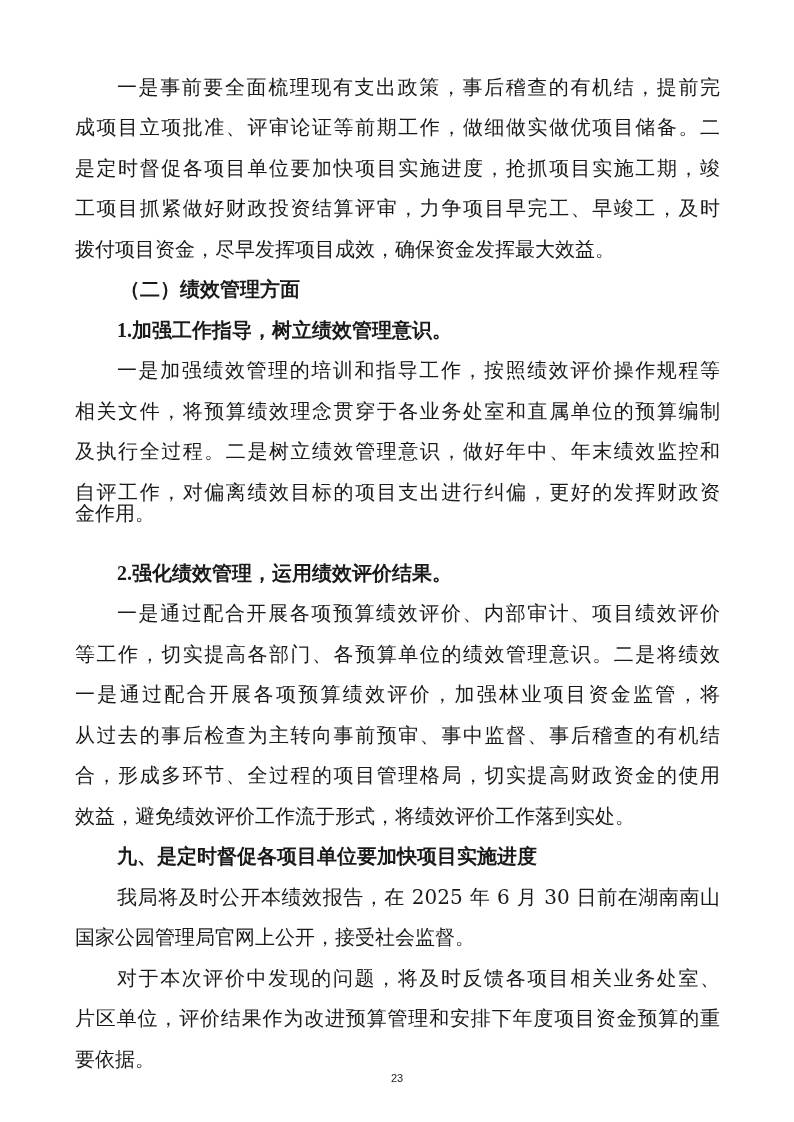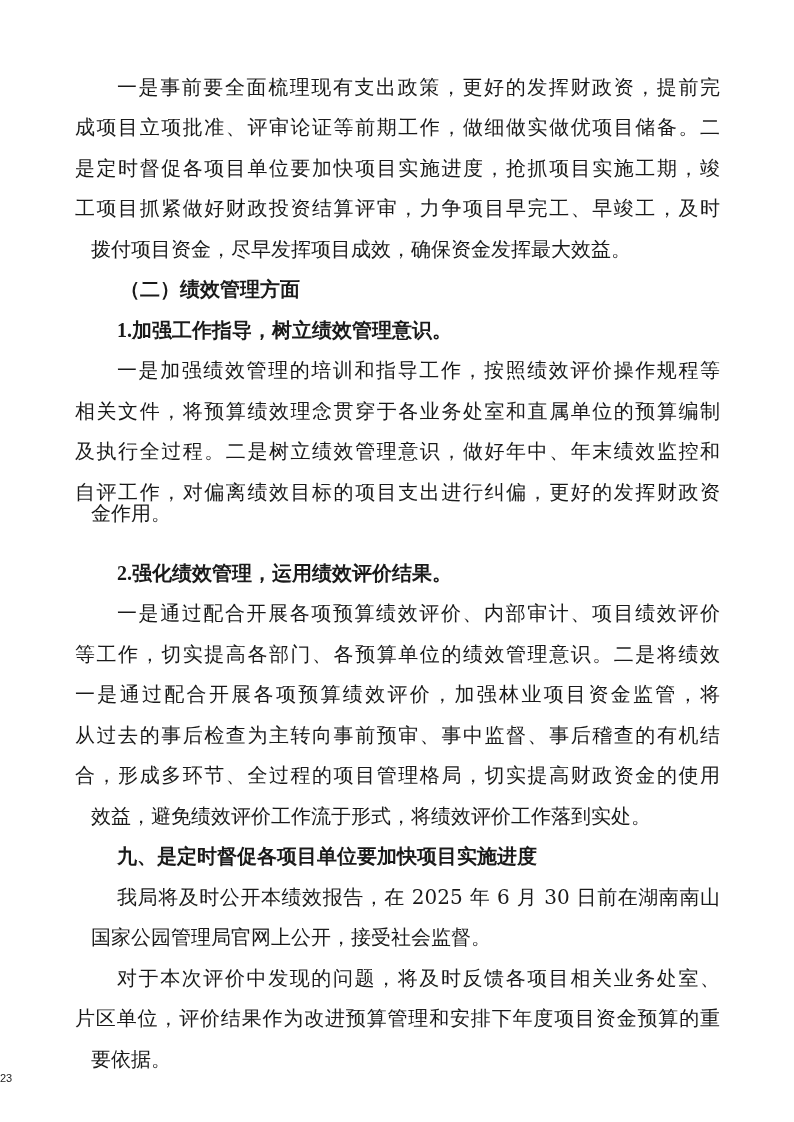--- a/index.html
+++ b/index.html
@@ -28,21 +28,20 @@
       height: 30px;
       font-size: 20px;
       line-height: 30px;
       white-space: nowrap;
       text-align: justify;
       text-align-last: justify;
       letter-spacing: 0;
     }
     .line.last {
       text-align-last: left;
-      margin-left: 16px;
     }
     .line.indent {
       left: 117px;
       width: 603px;
     }
     .heading {
       position: absolute;
       left: 117px;
       height: 30px;
       font-size: 20px;
@@ -52,32 +51,32 @@
       font-family: "DejaVu Sans", "Liberation Sans", sans-serif;
     }
     .heading.sub {
       font-family: Liberation Serif, serif;
     }
     .page-number {
       position: absolute;
       left: 0;
       width: 794px;
       top: 1072px;
-      text-align: left;
+      text-align: center;
       font-size: 11px;
       font-family: "Liberation Sans", sans-serif;
       color: #222;
     }
   </style>
 </head>
 <body>
 
 <div class="page">
 
-  <div class="line indent" style="top:72px">一是事前要全面梳理现有支出政策，更好的发挥财政资，提前完</div>
+  <div class="line indent" style="top:72px">一是事前要全面梳理现有支出政策，事后稽查的有机结，提前完</div>
   <div class="line" style="top:112px">成项目立项批准、评审论证等前期工作，做细做实做优项目储备。二</div>
   <div class="line" style="top:153px">是定时督促各项目单位要加快项目实施进度，抢抓项目实施工期，竣</div>
   <div class="line" style="top:193px">工项目抓紧做好财政投资结算评审，力争项目早完工、早竣工，及时</div>
   <div class="line last" style="top:234px">拨付项目资金，尽早发挥项目成效，确保资金发挥最大效益。</div>
 
   <div class="heading" style="top:274px;left:120px">（二）绩效管理方面</div>
 
   <div class="heading sub" style="top:315px">1.加强工作指导，树立绩效管理意识。</div>
 
   <div class="line indent" style="top:355px">一是加强绩效管理的培训和指导工作，按照绩效评价操作规程等</div>

